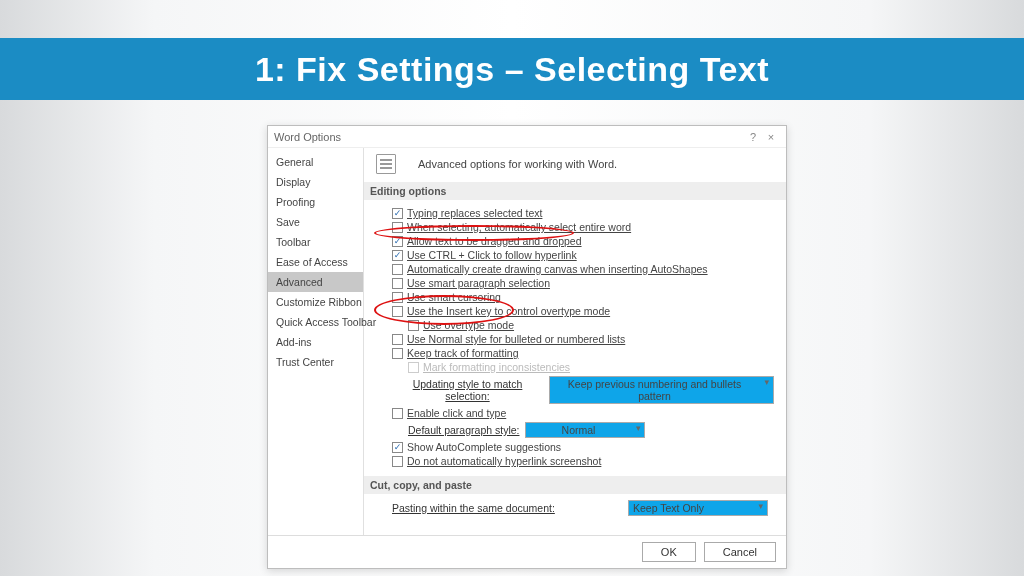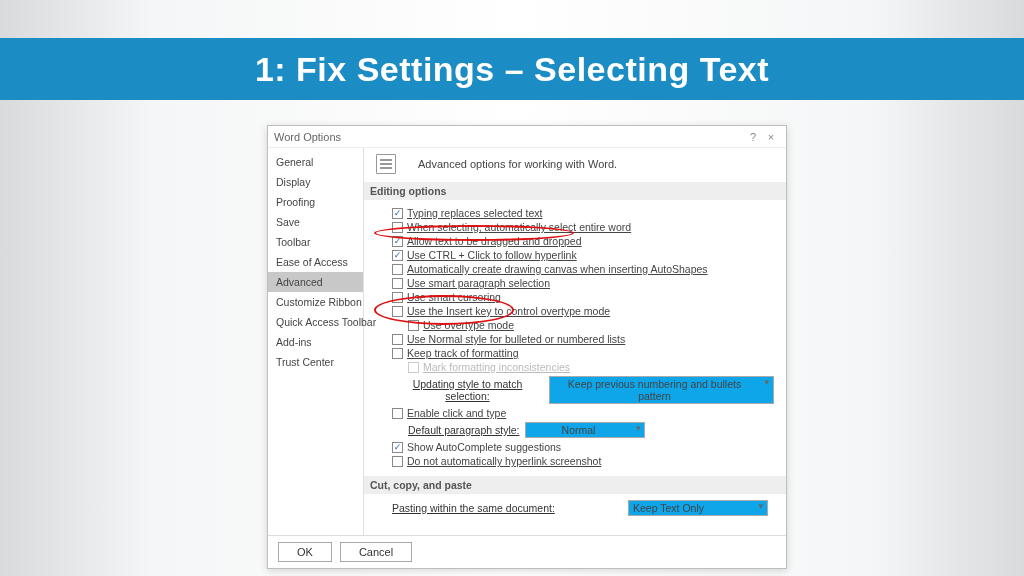--- a/index.html
+++ b/index.html
@@ -179,20 +179,21 @@
     column-gap: 10px;
     font-size: 10.5px;
     align-items: center;
     gap: 19px;
   }
   .paste-grid .sel { min-width: 140px; }
   .footer {
     border-top: 1px solid #ddd;
     padding: 6px 10px;
     display: flex;
+    justify-content: flex-end;
     gap: 8px;
     background:#fff;
   }
   .btn {
     border: 1px solid #aaa;
     background: #fff;
     padding: 3px 18px;
     font-size: 11px;
     color: #333;
     cursor: pointer;

